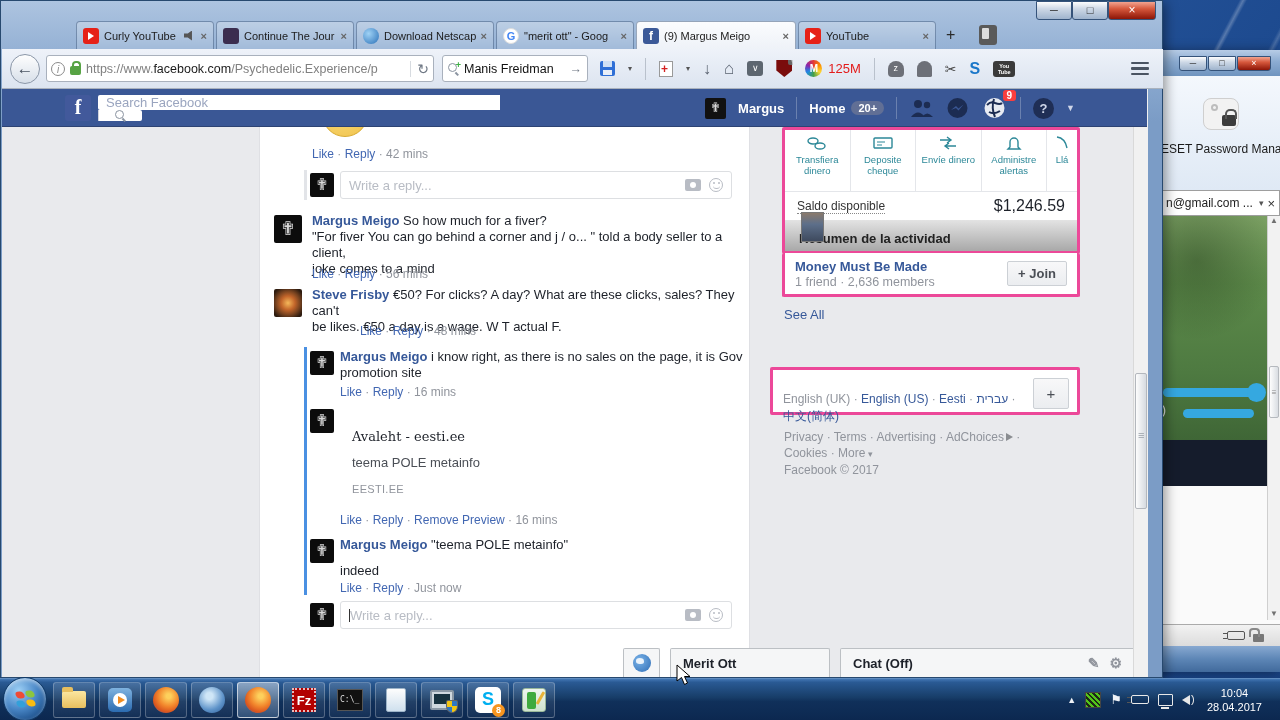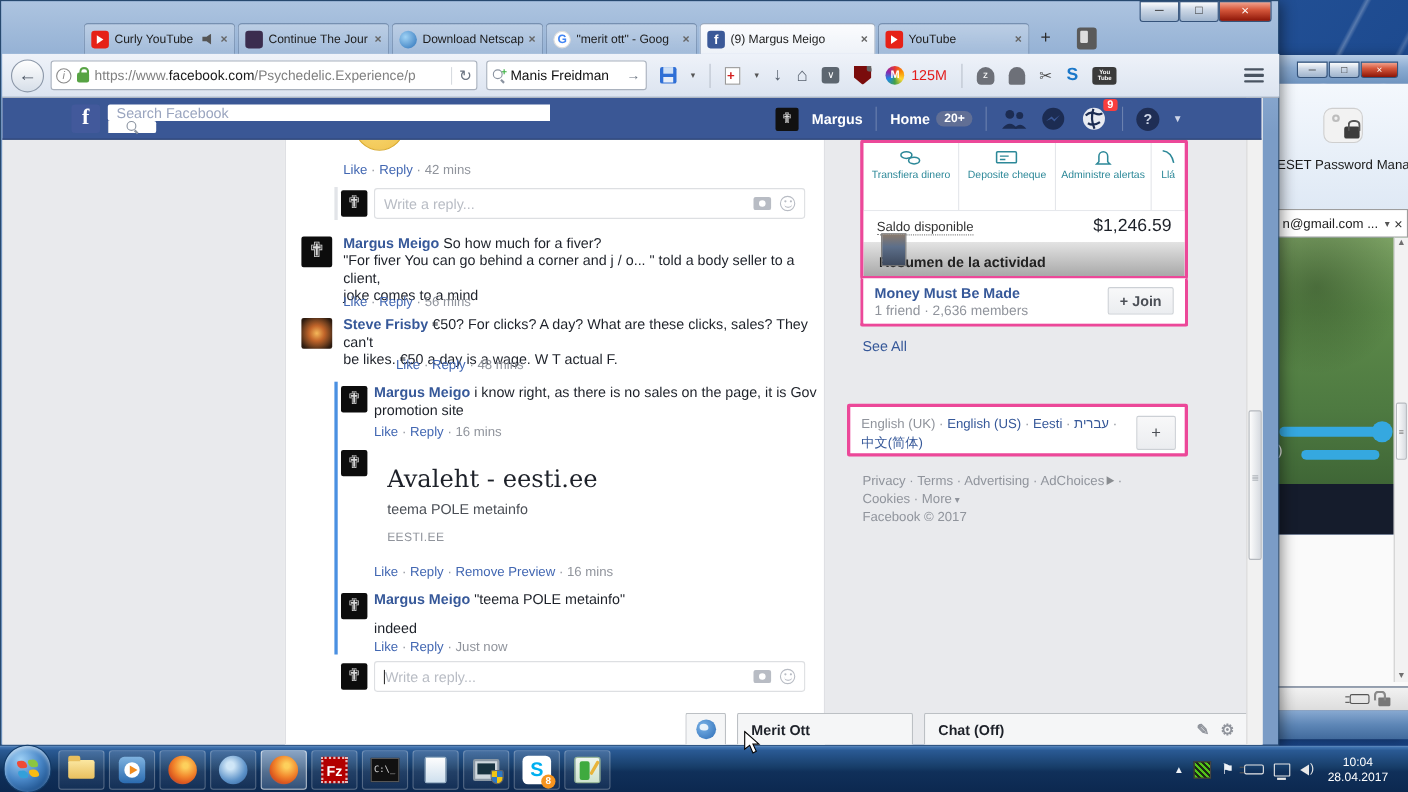--- a/index.html
+++ b/index.html
@@ -195,21 +195,21 @@
     border-radius:3px; background:#fff; display:flex; align-items:center; padding:0 8px; gap:8px; }
   .replybox .ph { flex:1; color:#b8bcc4; font-size:13px; }
   .cursorbar { display:inline-block; width:1px; height:13px; background:#333; vertical-align:-2px; }
   .camera-ico { width:16px; height:12px; background:#b8bcc4; border-radius:2px; position:relative; }
   .camera-ico:before { content:""; position:absolute; left:5px; top:2.5px; width:6px; height:6px;
     border-radius:50%; background:#fff; }
   .smiley-ico { width:14px; height:14px; border:1.5px solid #b8bcc4; border-radius:50%; position:relative; }
   .smiley-ico:before { content:""; position:absolute; left:2.5px; top:3px; width:2px; height:2px; background:#b8bcc4; border-radius:50%; box-shadow:5px 0 0 #b8bcc4; }
   .smiley-ico:after { content:""; position:absolute; left:2.5px; bottom:2.5px; width:7px; height:3px;
     border-bottom:1.5px solid #b8bcc4; border-radius:0 0 6px 6px; }
-  .prev-title { font-family:"DejaVu Serif","Liberation Serif",serif; font-size:22px; color:#1d2129; }
+  .prev-title { font-family:"DejaVu Serif","Liberation Serif",serif; font-size:13px; color:#1d2129; }
   .prev-desc { font-size:13px; color:#4b4f56; }
   .prev-domain { font-size:11px; color:#90949c; letter-spacing:.3px; }
 
   
   #sidebar { position:absolute; left:780px; top:38px; width:298px; }
   .card { background:#fff; border:3px solid #ec4899; border-radius:2px; }
   #adcard { position:absolute; left:0; top:0; width:298px; height:127px; overflow:hidden; }
   #ad-actions { display:flex; height:62px; border-bottom:1px solid #e4e6ea; }
   .ad-act { flex:1; border-right:1px solid #e4e6ea; text-align:center; padding-top:4px; overflow:hidden; }
   .ad-act:last-child { border-right:none; }
@@ -222,21 +222,21 @@
     padding-left:14px; font-size:13px; font-weight:bold; color:#222; position:relative; }
   #activity-photo { position:absolute; left:16px; top:-8px; width:23px; height:30px;
     background:linear-gradient(#8a7a6c 0%,#5d6f8a 40%,#3e4a5e 100%); border:1px solid #777; }
   #groupcard { position:absolute; left:0; top:126px; width:298px; height:44px; display:flex;
     align-items:center; padding:0 10px; border-top:none; }
   #groupname { font-size:13px; font-weight:bold; color:#365899; }
   #groupmeta { font-size:12.5px; color:#90949c; margin-top:1px; }
   #joinbtn { margin-left:auto; background:linear-gradient(#f8f8f9,#ebedf0); border:1px solid #ccd0d5;
     border-radius:2px; font-size:13px; font-weight:bold; color:#4b4f56; padding:4px 10px; }
   #seeall { position:absolute; left:2px; top:180px; font-size:13px; color:#365899; }
-  #langcard { position:absolute; left:-12px; top:240px; width:310px; height:48px; padding:7px 10px;
+  #langcard { position:absolute; left:-12px; top:240px; width:310px; height:48px; padding:21px 10px;
     font-size:12px; line-height:17px; }
   .lang-gray { color:#90949c; } .lang-link { color:#365899; }
   .lsep:after { content:" · "; color:#90949c; }
   #plusbtn { position:absolute; right:8px; top:8px; width:36px; height:31px;
     background:linear-gradient(#f8f8f9,#ebedf0); border:1px solid #ccd0d5; border-radius:2px;
     font-size:15px; color:#4b4f56; text-align:center; line-height:29px; }
   #fbfooter { position:absolute; left:2px; top:302px; font-size:12px; color:#90949c; line-height:16px; width:300px; }
   #fbfooter .fsep:after { content:" · "; }
   .adchoices-tri { display:inline-block; width:0; height:0; border-left:7px solid #8a8d91;
     border-top:4px solid transparent; border-bottom:4px solid transparent; margin-left:2px; }
@@ -570,20 +570,26 @@
             </div>
             <div class="ad-act">
               <svg width="22" height="18" viewBox="0 0 22 18">
                   <rect x="2" y="4" width="18" height="10" rx="1" fill="none" stroke="#2c8898" stroke-width="1.4"></rect>
                   <path d="M5 8 h8 M5 11 h5" stroke="#2c8898" stroke-width="1.2"></path>
                 </svg>
               <div class="ad-label">Deposite cheque</div>
             </div>
             <div class="ad-act">
               <svg width="22" height="18" viewBox="0 0 22 18">
+                  <path d="M3 6 h10 M10 3 l4 3 -4 3 M19 12 h-10 M12 9 l-4 3 4 3" fill="none" stroke="#2c8898" stroke-width="1.4"></path>
+                </svg>
+              <div class="ad-label">Envíe dinero</div>
+            </div>
+            <div class="ad-act">
+              <svg width="22" height="18" viewBox="0 0 22 18">
                   <path d="M7 13 v-5 a4 4 0 0 1 8 0 v5 l2 2 h-12 z" fill="none" stroke="#2c8898" stroke-width="1.4"></path>
                 </svg>
               <div class="ad-label">Administre alertas</div>
             </div>
             <div class="ad-act" style="max-width:30px;">
               <svg width="18" height="18" viewBox="0 0 18 18">
                   <path d="M4 3 q8 1 10 11" fill="none" stroke="#2c8898" stroke-width="1.4"></path>
                 </svg>
               <div class="ad-label">Llá</div>
             </div>

